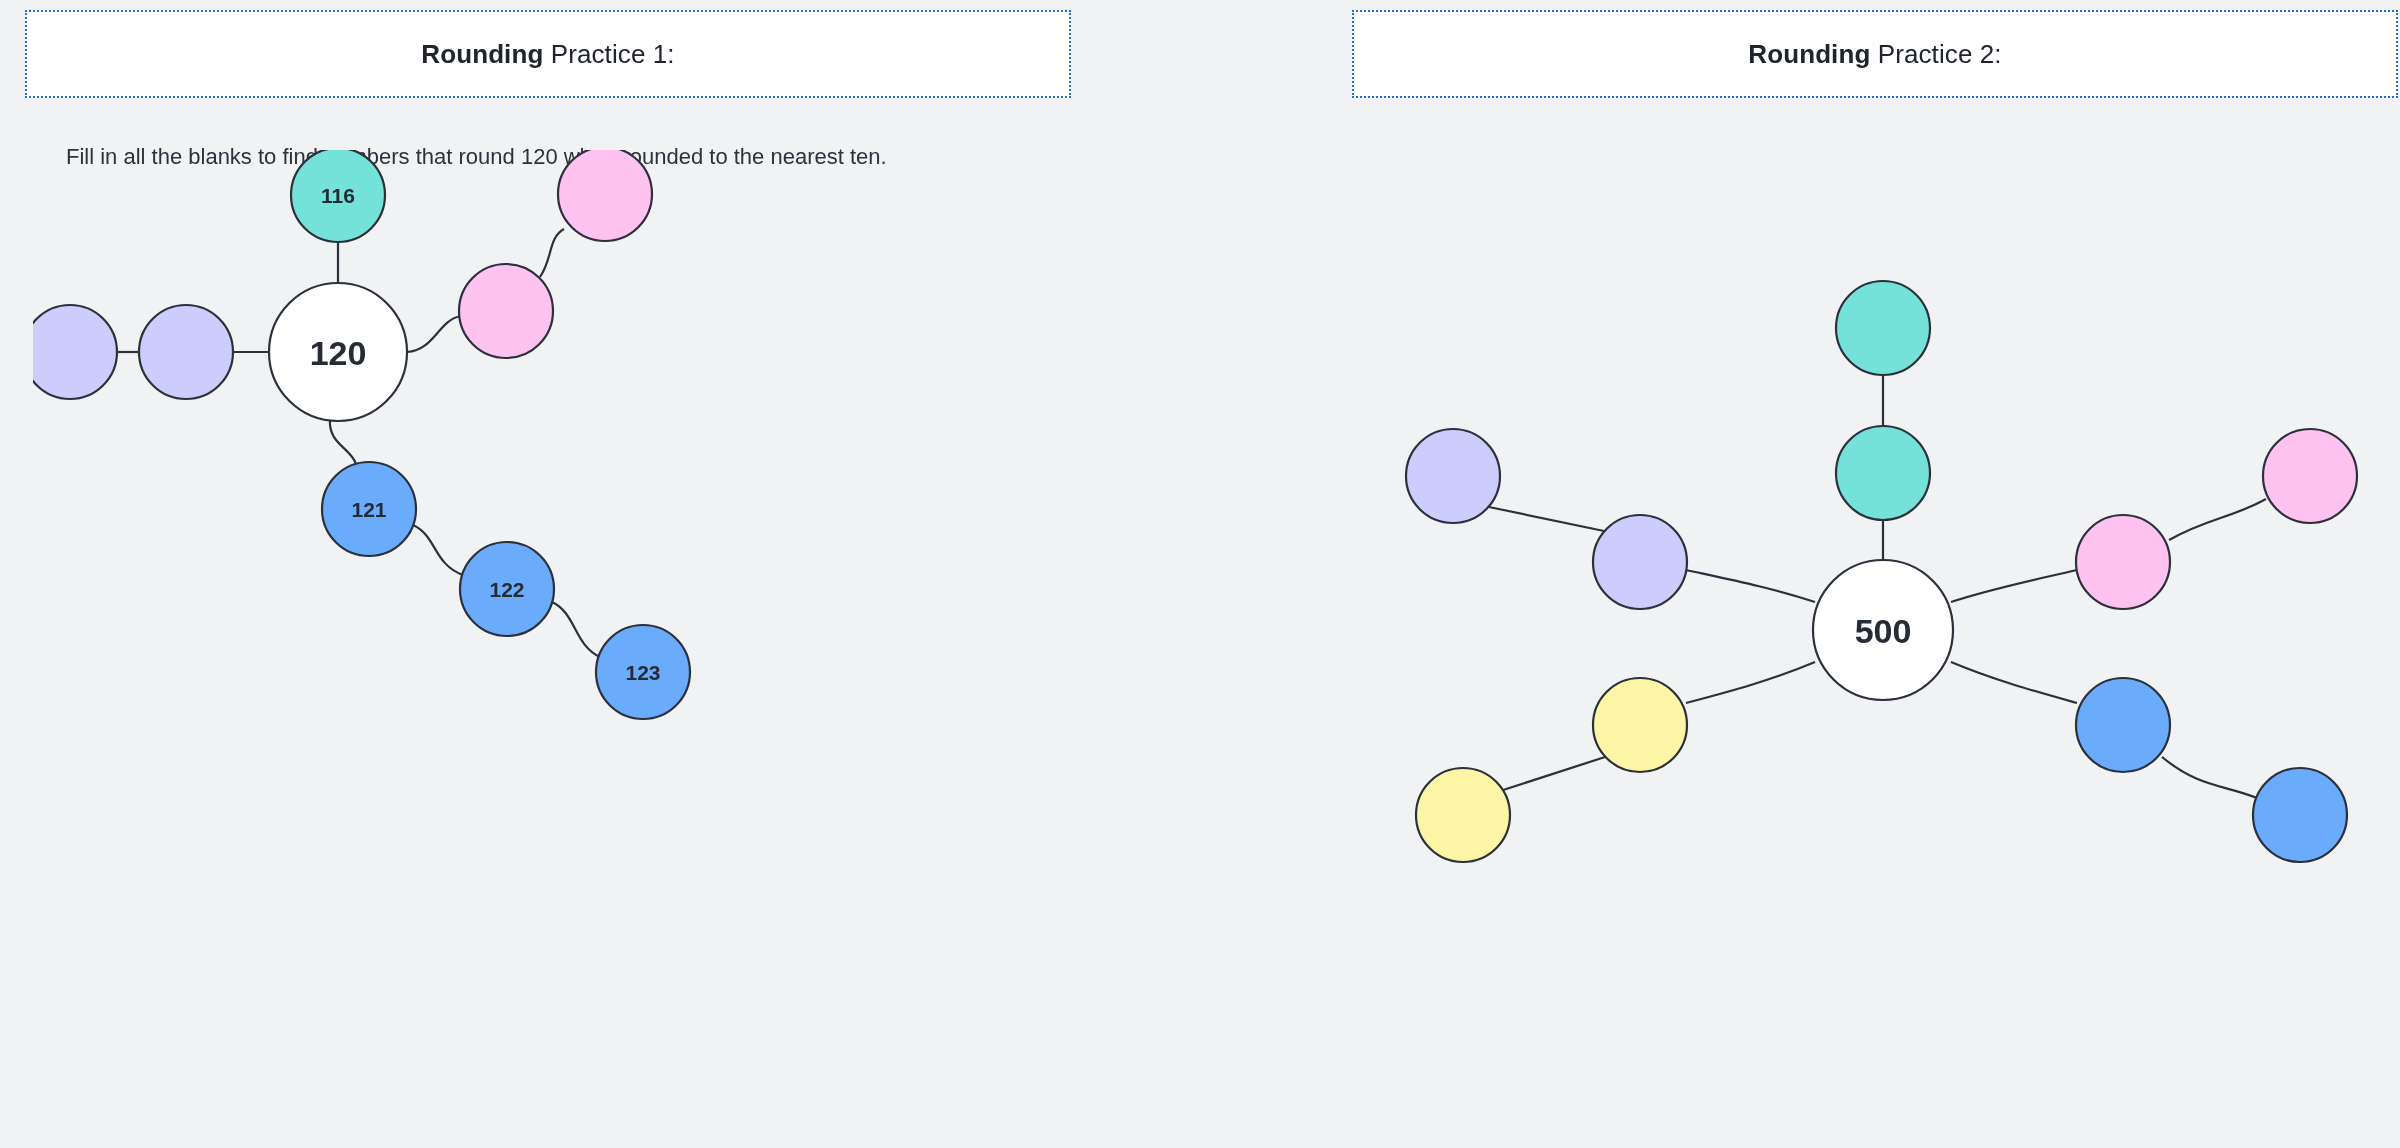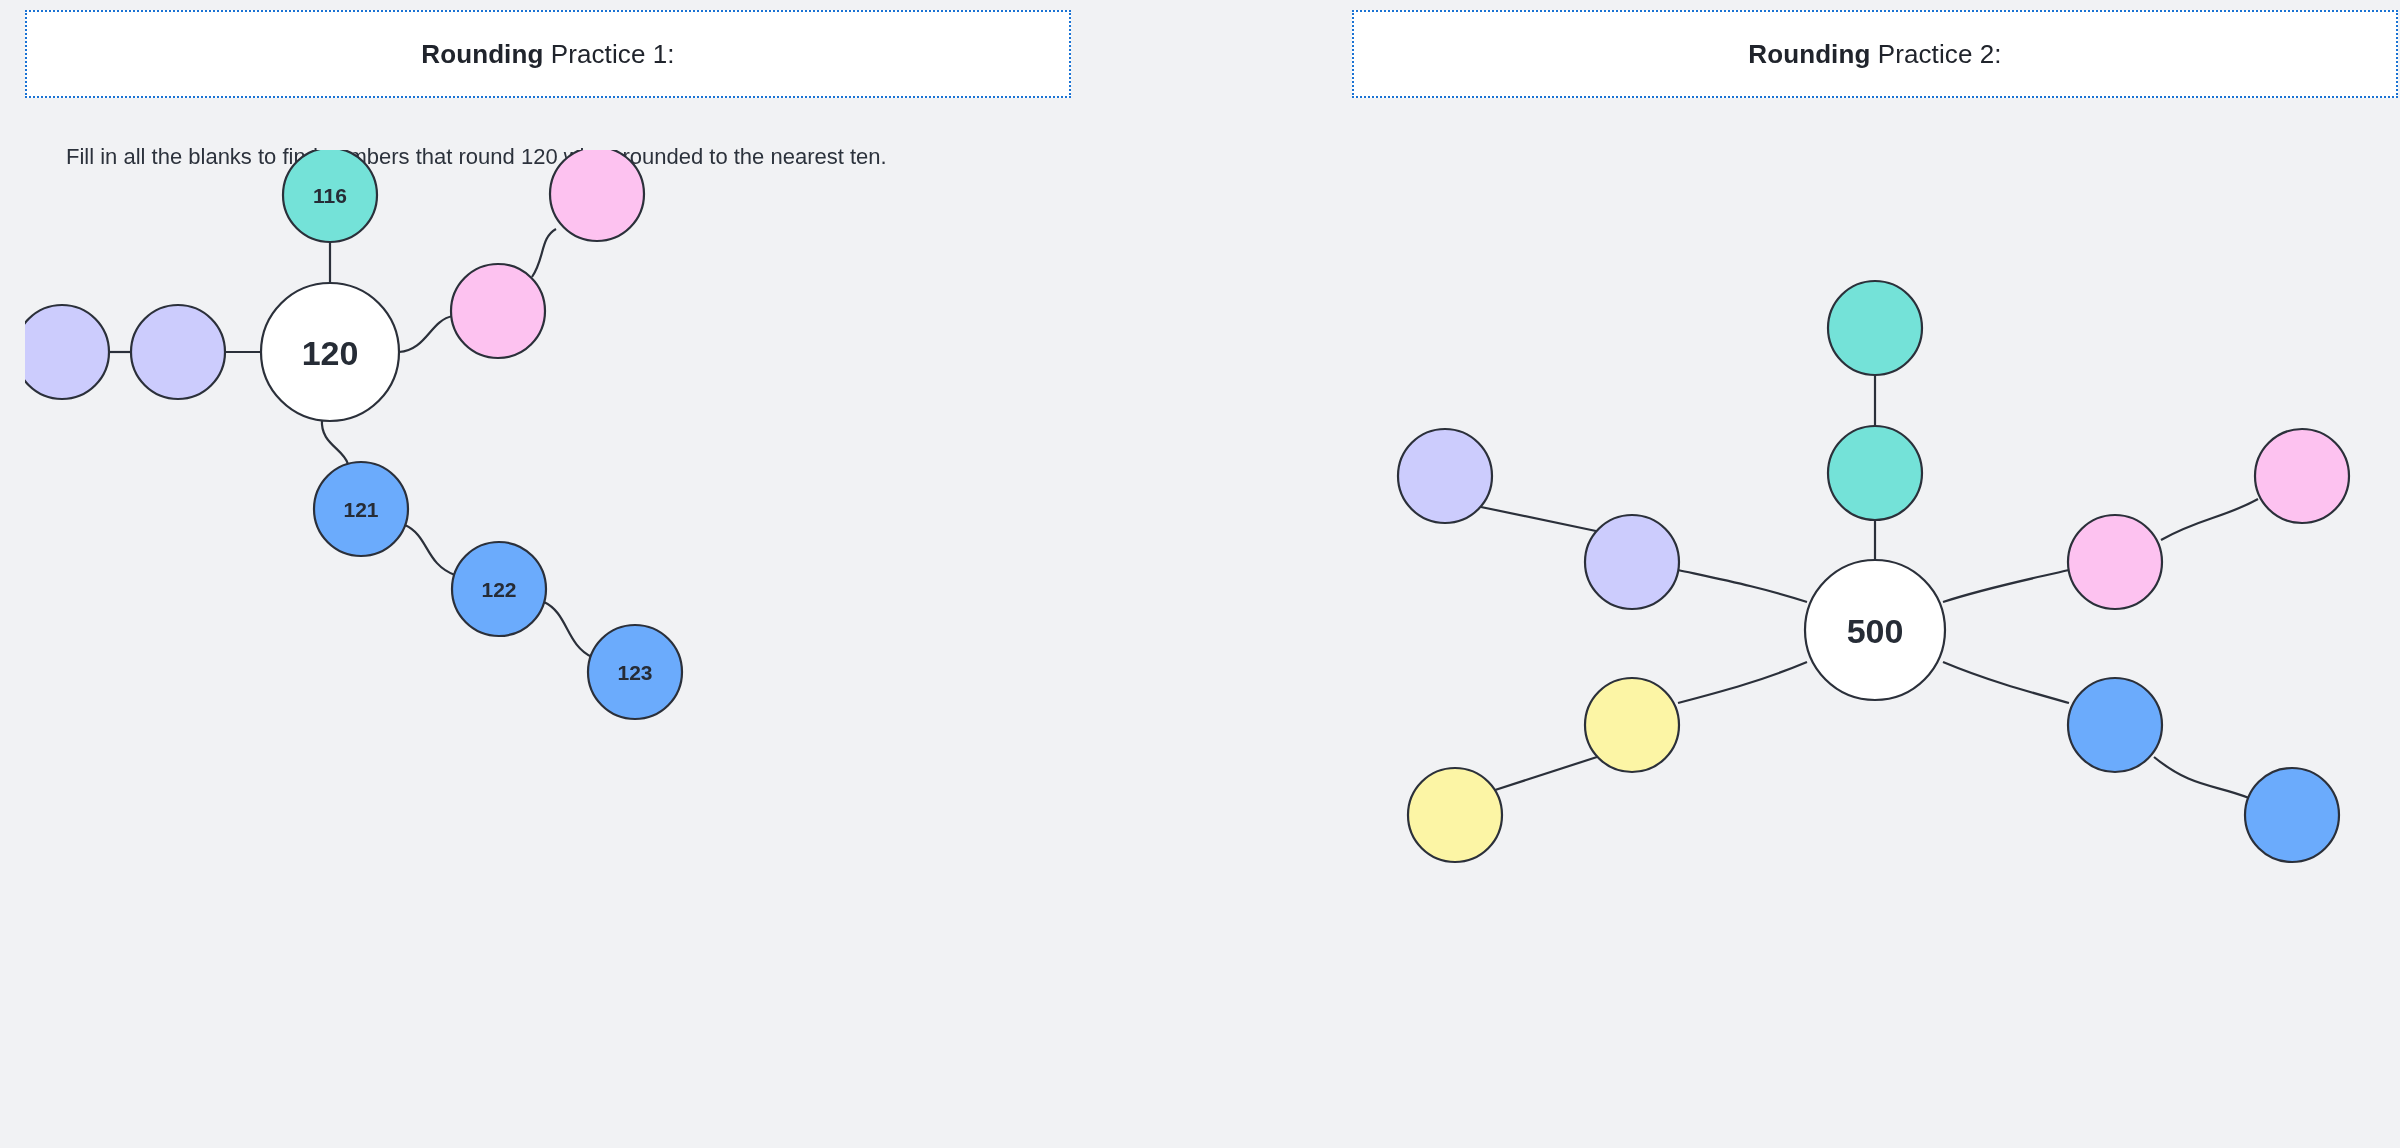--- a/index.html
+++ b/index.html
@@ -51,21 +51,21 @@
     width: 1010px;
     font-size: 22px;
     color: #2c323c;
     white-space: nowrap;
   }
   .panel-right .prompt { left: 15px; }
 
   .canvas {
     position: absolute;
     top: 150px;
-    left: 0;
+    left: 8px;
     width: 1046px;
     height: 998px;
   }
   .canvas svg { display: block; width: 1046px; height: 998px; }
 
   .node-circle {
     stroke: #2b303a;
     stroke-width: 2.2;
   }
   .edge {

